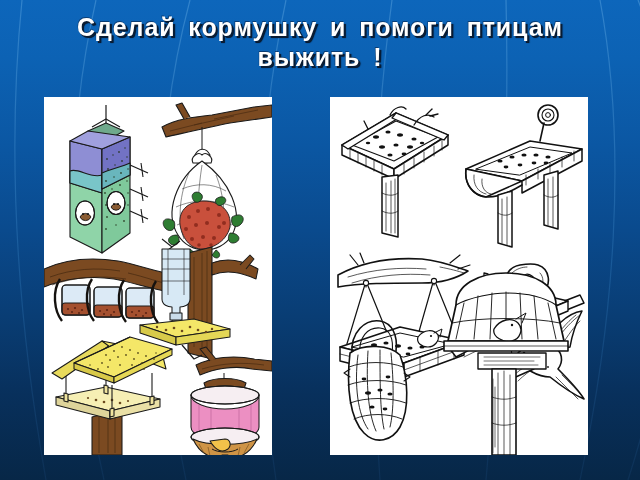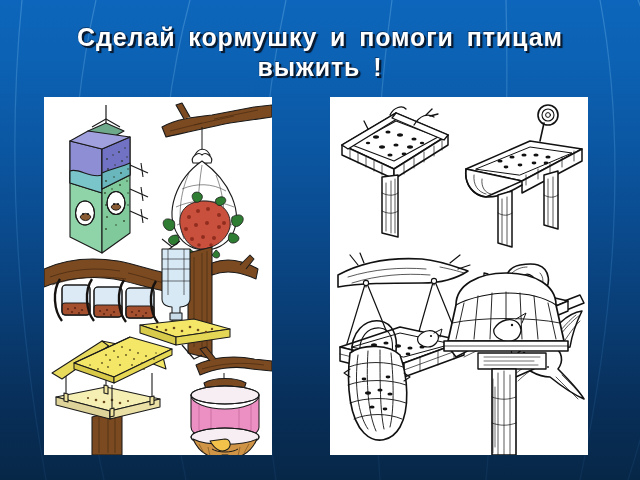--- a/index.html
+++ b/index.html
@@ -29,21 +29,21 @@
   
   #bg-deco {
     position: absolute;
     inset: 0;
     pointer-events: none;
   }
 
   
   #title {
     position: absolute;
-    top: 22px;
+    top: 12px;
     left: 0;
     width: 640px;
     text-align: center;
     color: #ffffff;
     font-size: 25px;
     font-weight: bold;
     line-height: 30px;
     letter-spacing: 0.9px;
     word-spacing: 5px;
     text-shadow:

